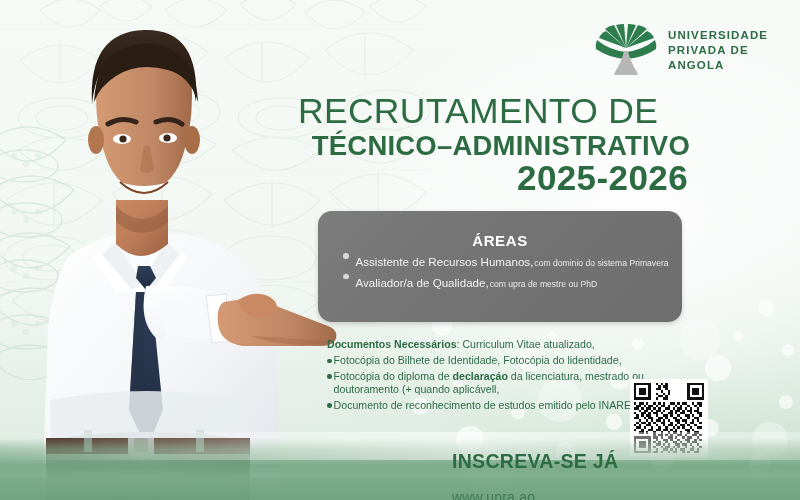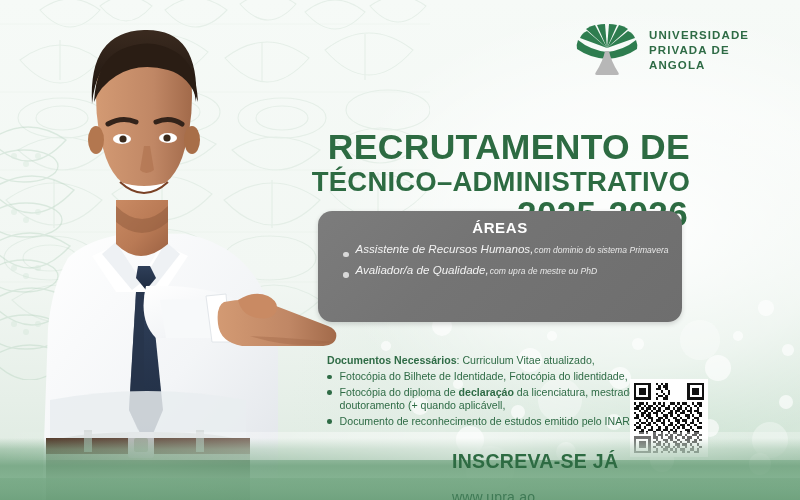--- a/index.html
+++ b/index.html
@@ -44,70 +44,70 @@
     position:absolute;left:0;bottom:40px;width:800px;height:28px;
     background:linear-gradient(90deg,rgba(255,255,255,0) 0%,rgba(255,255,255,.35) 35%,rgba(255,255,255,.55) 60%,rgba(255,255,255,.25) 100%);
     pointer-events:none;
   }
 
   
   .person{position:absolute;left:10px;top:0;width:330px;height:500px;pointer-events:none;}
 
   
   .logo{
-    position:absolute;left:576px;top:24px;display:flex;align-items:center;gap:11px;
+    position:absolute;left:595px;top:24px;display:flex;align-items:center;gap:11px;
   }
   .logo-mark{width:62px;height:52px;flex:0 0 auto;}
   .logo-text{
     color:#2e6b45;font-size:11.5px;font-weight:700;letter-spacing:1.1px;
     line-height:15px;text-transform:uppercase;
   }
 
   
   .headline{
     position:absolute;left:298px;top:92px;width:392px;text-align:right;
     color:#2d6b42;
   }
-  .h-l1{font-size:35.5px;font-weight:700;letter-spacing:.3px;line-height:38px;white-space:nowrap;text-align:right;margin-top:36px;}
+  .h-l1{font-size:35.5px;font-weight:400;letter-spacing:.3px;line-height:38px;white-space:nowrap;text-align:left;}
   .h-l2{font-size:27.5px;font-weight:700;letter-spacing:.2px;line-height:31px;white-space:nowrap;text-align:right;}
   .h-l3{font-size:35px;font-weight:700;letter-spacing:.4px;line-height:33px;text-align:right;padding-right:2px;}
 
   
   .areas{
     position:absolute;left:318px;top:211px;width:364px;height:111px;
     background:linear-gradient(135deg,#7c7c7c 0%,#747474 40%,#6e6e6e 100%);
     border-radius:14px;
     box-shadow:0 2px 5px rgba(0,0,0,.16);
   }
   .areas-title{
     color:#ffffff;font-size:15px;font-weight:700;letter-spacing:.6px;
-    text-align:center;padding-top:8px;
+    text-align:center;padding-top:21px;
   }
   .areas-list{margin:5px 0 0 0;padding:0;list-style:none;}
   .areas-list li{
-    display:flex;align-items:flex-end;gap:7px;
+    display:flex;align-items:flex-start;gap:7px;
     padding:0 0 0 25px;margin-bottom:3.5px;
-    color:#f2f2f2;font-size:11.6px;line-height:15px;white-space:nowrap;font-style:italic;
+    color:#f2f2f2;font-size:11.6px;line-height:15px;white-space:nowrap;
   }
   .dot{
     width:5.5px;height:5.5px;border-radius:50%;background:#d9d9d9;
     flex:0 0 auto;transform:translateY(-1px);
   }
   .a-main{font-size:11.6px;}
   .a-sub{font-size:8.6px;color:#e8e8e8;margin-left:1px;}
 
   
   .docs{
-    position:absolute;left:327px;top:337px;width:330px;color:#2e6b45;margin-top:16px;
+    position:absolute;left:327px;top:337px;width:330px;color:#2e6b45;
   }
   .docs-head{font-size:10.6px;line-height:15px;margin-bottom:2px;}
   .docs-head b{font-weight:700;}
   .docs-list{margin:0;padding:0;list-style:none;}
   .docs-list li{
-    display:flex;align-items:flex-start;gap:8px;margin-bottom:2px;
+    display:flex;align-items:flex-start;gap:2px;margin-bottom:2px;
     font-size:10.6px;line-height:13.6px;
   }
   .gdot{
     width:4.6px;height:4.6px;border-radius:50%;background:#2e6b45;
     flex:0 0 auto;margin-top:4.5px;
   }
   .docs-list b{font-weight:700;}
 
   
   .qr{

